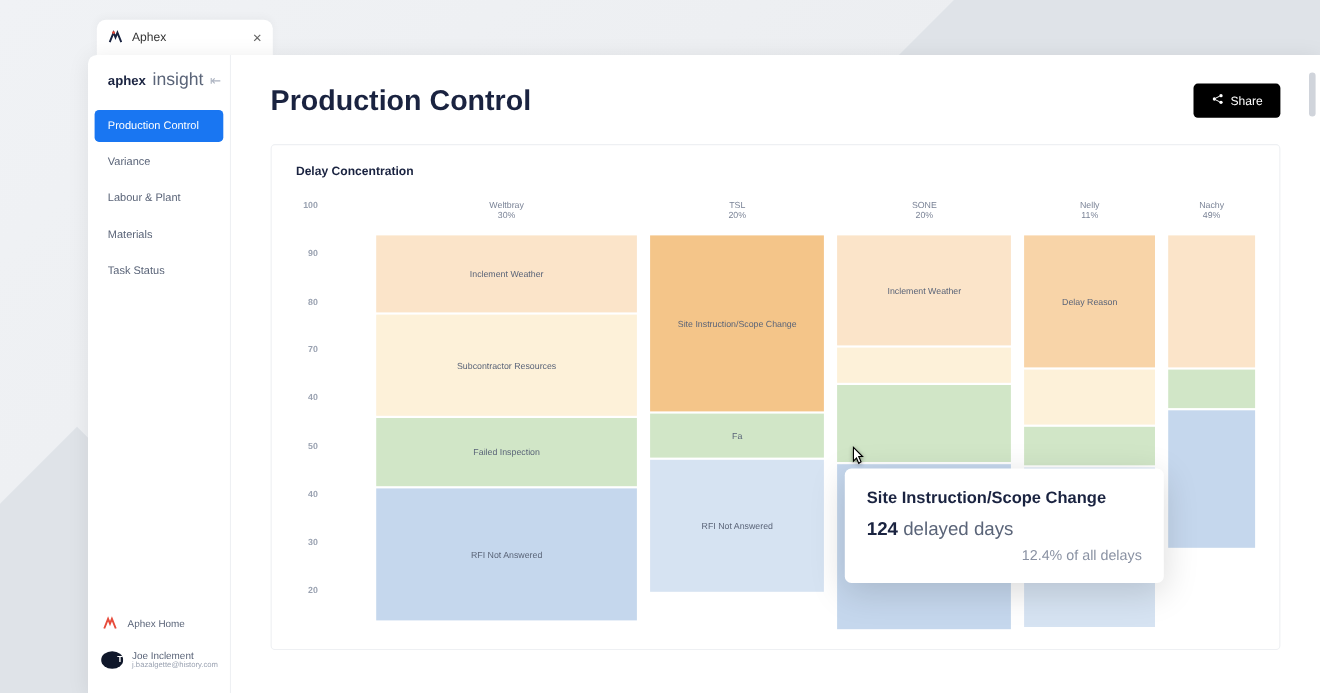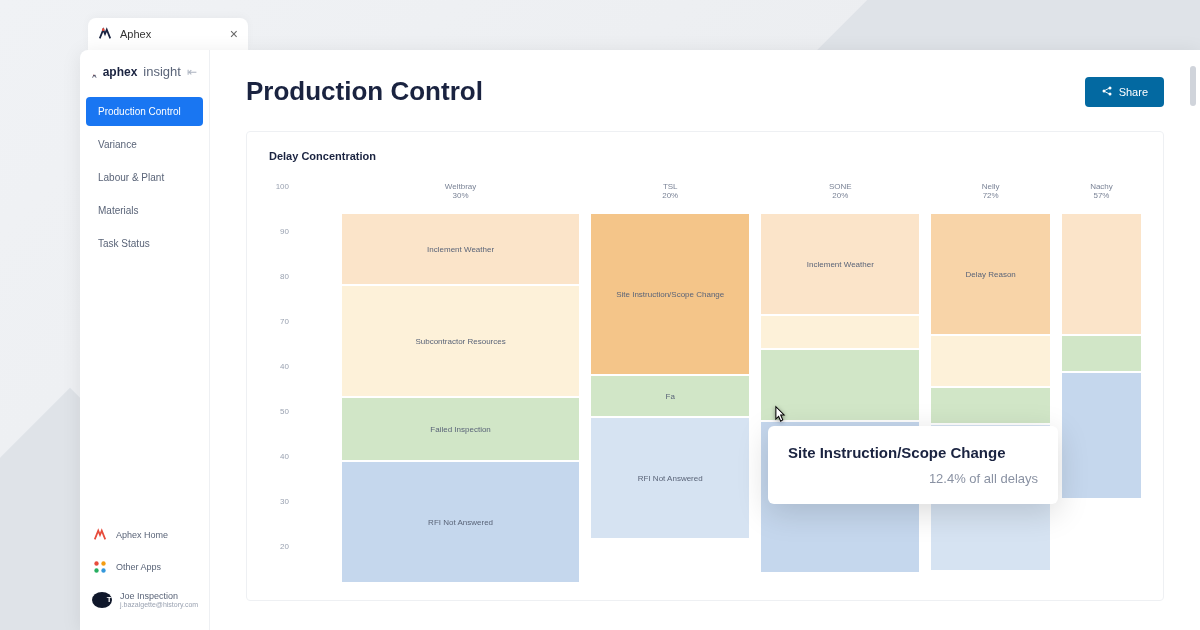--- a/index.html
+++ b/index.html
@@ -13,43 +13,43 @@
 .tab-favicon { width: 14px; height: 14px; display: flex; align-items: center; }
 .tab-title { font-size: 11px; color: #333; flex: 1; }
 .tab-close { font-size: 14px; color: #666; cursor: pointer; }
 
 .app-window { position: absolute; top: 50px; left: 80px; right: 0; bottom: 0; background: #fff; border-radius: 8px 0 0 0; box-shadow: 0 2px 20px rgba(0,0,0,0.08); overflow: hidden; display: flex; }
 
 .sidebar { width: 130px; border-right: 1px solid #eef0f3; display: flex; flex-direction: column; padding: 14px 0; }
 .logo-row { display: flex; align-items: center; padding: 0 12px 16px; gap: 6px; }
 .logo-mark { width: 14px; height: 14px; }
 .logo-text { font-size: 12px; font-weight: 700; color: #1a2340; }
-.logo-sub { font-size: 13px; font-weight: 400; color: #5a6478; }
+.logo-sub { font-size: 16px; font-weight: 400; color: #5a6478; }
 .collapse-btn { margin-left: auto; color: #aeb5c2; cursor: pointer; font-size: 12px; }
 
 .nav-item { padding: 9px 12px; font-size: 10px; color: #5a6478; cursor: pointer; margin: 2px 6px; border-radius: 4px; }
 .nav-item.active { background: #1976f2; color: #fff; }
 
 .sidebar-bottom { margin-top: auto; padding: 0 8px; }
 .bottom-item { display: flex; align-items: center; gap: 8px; padding: 8px 4px; font-size: 9px; color: #5a6478; cursor: pointer; }
 .bottom-icon { width: 16px; height: 16px; border-radius: 50%; display: flex; align-items: center; justify-content: center; font-size: 8px; }
 .bottom-item .sub { font-size: 7px; color: #9aa2b1; }
 .avatar { background: #0f172a; color: #fff; font-weight: 600; padding-left: 20px; }
 
 .main { flex: 1; padding: 26px 36px; position: relative; overflow: hidden; }
 .page-header { display: flex; justify-content: space-between; align-items: center; margin-bottom: 24px; }
 .page-title { font-size: 26px; font-weight: 700; color: #1a2340; }
-.share-btn { background: #0369a1; color: #fff; border: none; padding: 8px 16px; border-radius: 4px; font-size: 11px; display: flex; align-items: center; gap: 6px; cursor: pointer; }
+.share-btn { background: #000000; color: #fff; border: none; padding: 8px 16px; border-radius: 4px; font-size: 11px; display: flex; align-items: center; gap: 6px; cursor: pointer; }
 
 .chart-card { border: 1px solid #eef0f3; border-radius: 4px; padding: 18px 22px; filter: blur(0.6px); }
 .chart-title { font-size: 11px; font-weight: 600; color: #1a2340; margin-bottom: 20px; }
 
 .chart-area { display: flex; }
 .y-axis { display: flex; flex-direction: column; justify-content: space-between; padding-right: 10px; width: 30px; }
-.y-tick { font-size: 8px; color: #9aa2b1; text-align: right; height: 40px; }
+.y-tick { font-size: 8px; color: #9aa2b1; text-align: right; height: 40px; font-weight: bold; }
 
 .columns { flex: 1; display: flex; gap: 12px; margin-left: 43px; }
 .col { display: flex; flex-direction: column; }
 .col-header { text-align: center; font-size: 8px; color: #7a8396; margin-bottom: 8px; height: 24px; }
 .col-header .pct { display: block; }
 .col-body { display: flex; flex-direction: column; gap: 2px; }
 .cell { display: flex; align-items: center; justify-content: center; font-size: 8px; color: #5a6478; padding: 16px; }
 
 .c-orange { background: #f8d4a8; }
 .c-orange-d { background: #f4c589; }
@@ -109,34 +109,23 @@
     <div class="sidebar-bottom">
       <div class="bottom-item">
         <span class="bottom-icon">
           <svg width="14" height="14" viewBox="0 0 16 16">
               <path d="M2 13 L6 3 L8 8 L10 3 L14 13" stroke="#e74c3c" stroke-width="2" fill="none"></path>
             </svg>
         </span>
         <span>Aphex Home</span>
       </div>
       <div class="bottom-item">
-        <span class="bottom-icon">
-          <svg width="14" height="14" viewBox="0 0 16 16">
-              <circle cx="4" cy="4" r="2.5" fill="#e74c3c"></circle>
-              <circle cx="12" cy="4" r="2.5" fill="#f39c12"></circle>
-              <circle cx="4" cy="12" r="2.5" fill="#27ae60"></circle>
-              <circle cx="12" cy="12" r="2.5" fill="#3498db"></circle>
-            </svg>
-        </span>
-        <span>Other Apps</span>
-      </div>
-      <div class="bottom-item">
         <span class="bottom-icon avatar">TB</span>
         <div>
-          <div>Joe Inspection</div>
+          <div>Joe Inclement</div>
           <div class="sub">j.bazalgette@history.com</div>
         </div>
       </div>
     </div>
   </aside>
 
   <main class="main">
     <div class="scrollbar-v"></div>
 
     <div class="page-header">
@@ -168,21 +157,21 @@
           <div class="y-tick">40</div>
           <div class="y-tick">30</div>
           <div class="y-tick">20</div>
         </div>
 
         <div class="columns">
           <div class="col" style="flex:30">
             <div class="col-header"><span>Weltbray</span><span class="pct">30%</span></div>
             <div class="col-body">
               <div class="cell c-peach" style="height:70px">Inclement Weather</div>
-              <div class="cell c-yellow" style="height:110px">Subcontractor Resources</div>
+              <div class="cell c-yellow" style="height:92px">Subcontractor Resources</div>
               <div class="cell c-green" style="height:62px">Failed Inspection</div>
               <div class="cell c-blue" style="height:120px">RFI Not Answered</div>
             </div>
           </div>
           <div class="col" style="flex:20">
             <div class="col-header"><span>TSL</span><span class="pct">20%</span></div>
             <div class="col-body">
               <div class="cell c-orange-d" style="height:160px">Site Instruction/Scope Change</div>
               <div class="cell c-green" style="height:40px">Fa</div>
               <div class="cell c-blue-l" style="height:120px">RFI Not Answered</div>
@@ -191,42 +180,43 @@
           <div class="col" style="flex:20">
             <div class="col-header"><span>SONE</span><span class="pct">20%</span></div>
             <div class="col-body">
               <div class="cell c-peach" style="height:100px">Inclement Weather</div>
               <div class="cell c-yellow" style="height:30px"></div>
               <div class="cell c-green" style="height:70px"></div>
               <div class="cell c-blue" style="height:150px">RFI Not Answered</div>
             </div>
           </div>
           <div class="col" style="flex:15">
-            <div class="col-header"><span>Nelly</span><span class="pct">72%</span></div>
+            <div class="col-header"><span>Nelly</span><span class="pct">11%</span></div>
             <div class="col-body">
               <div class="cell c-orange" style="height:120px">Delay Reason</div>
               <div class="cell c-yellow" style="height:50px"></div>
               <div class="cell c-green" style="height:35px"></div>
               <div class="cell c-blue-l" style="height:145px">Delay Reason</div>
             </div>
           </div>
           <div class="col" style="flex:10">
-            <div class="col-header"><span>Nachy</span><span class="pct">57%</span></div>
+            <div class="col-header"><span>Nachy</span><span class="pct">49%</span></div>
             <div class="col-body">
               <div class="cell c-peach" style="height:120px"></div>
               <div class="cell c-green" style="height:35px"></div>
               <div class="cell c-blue" style="height:125px"></div>
             </div>
           </div>
         </div>
       </div>
     </div>
 
     <div class="tooltip">
       <div class="tooltip-title">Site Instruction/Scope Change</div>
+      <div class="tooltip-value"><strong>124</strong> <span>delayed days</span></div>
       <div class="tooltip-pct">12.4% of all delays</div>
     </div>
 
     <svg class="cursor" viewBox="0 0 32 32">
       <path d="M10 4 L10 22 L14 18 L17 25 L20 23 L17 16 L22 16 Z" fill="#fff" stroke="#000" stroke-width="1.5"></path>
     </svg>
   </main>
 
 </div>
 

